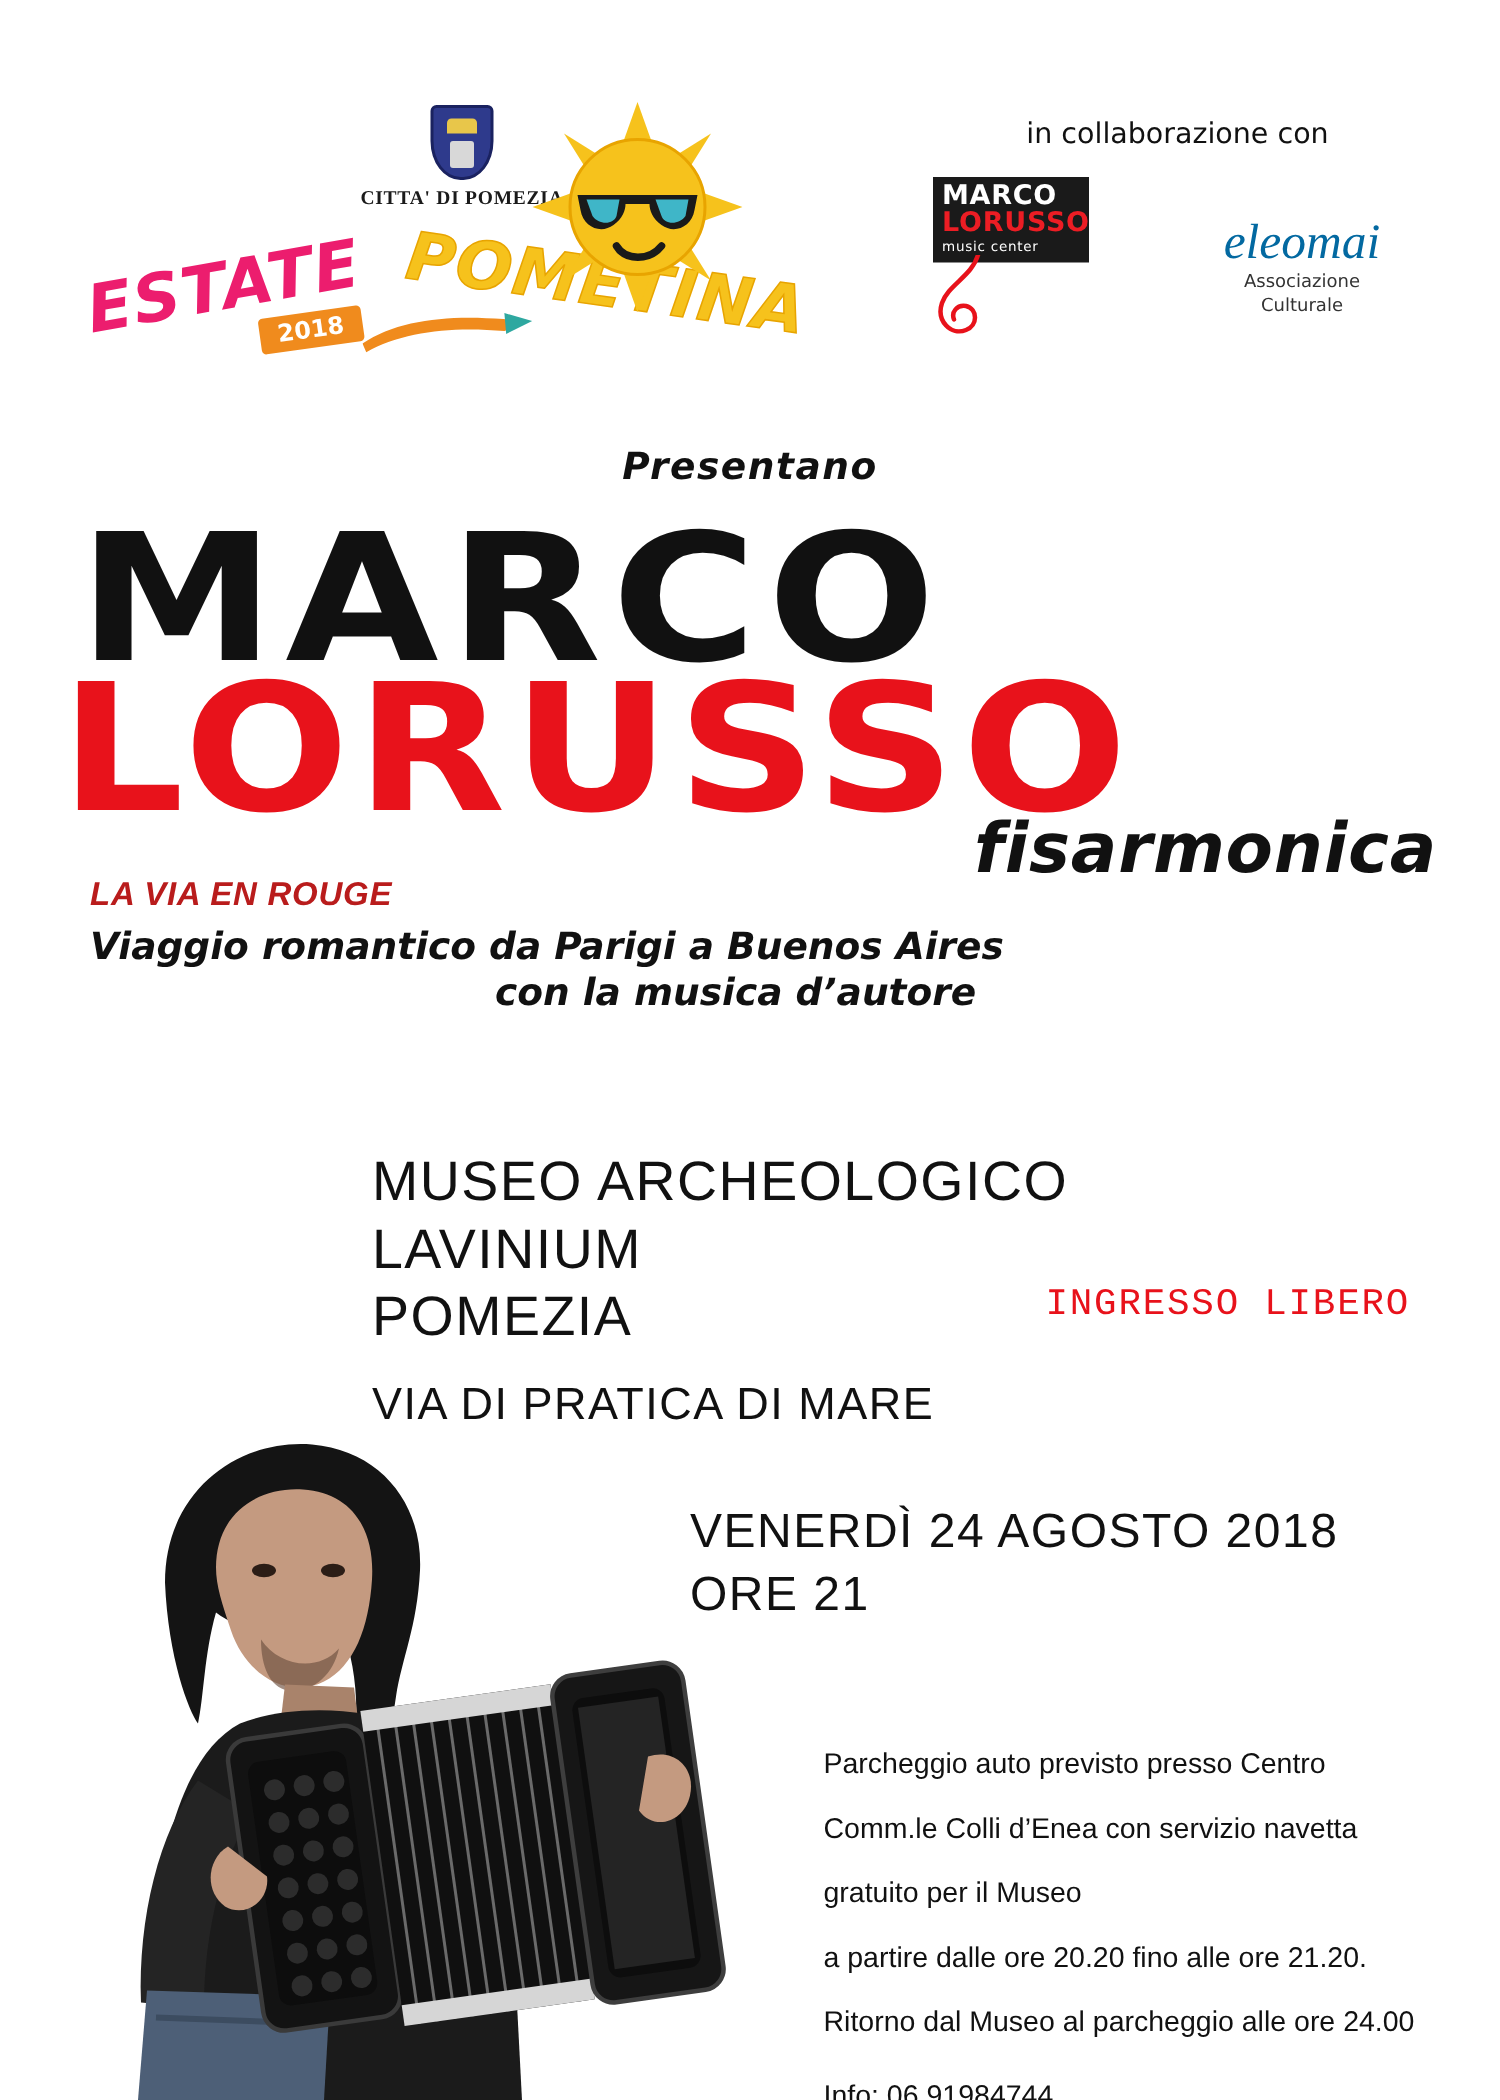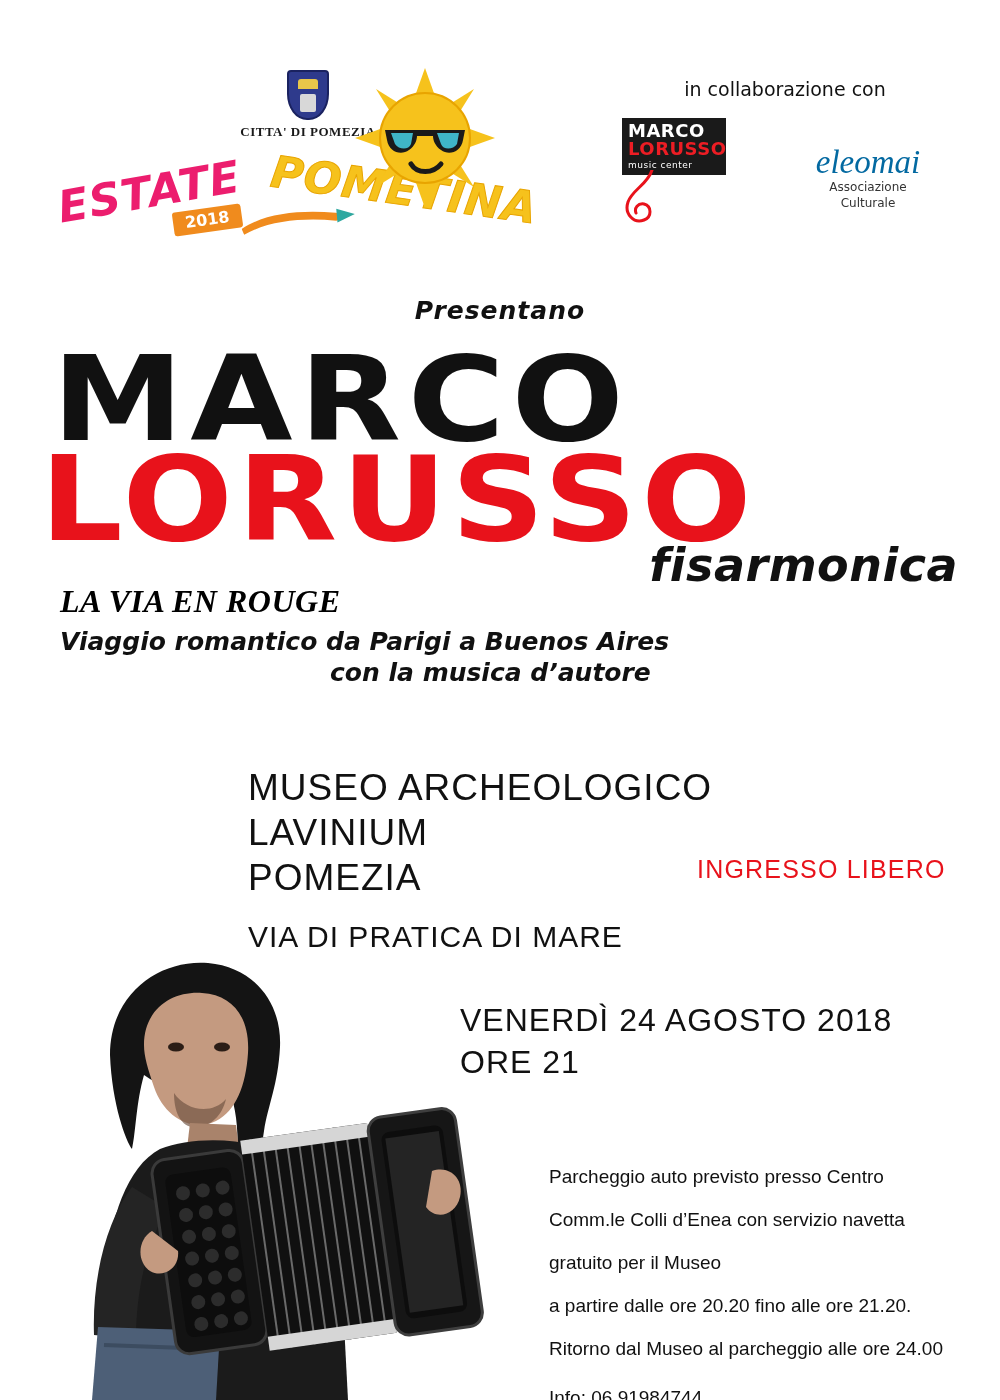--- a/index.html
+++ b/index.html
@@ -247,25 +247,25 @@
     letter-spacing: 0.5px;
   }
 
   
   .subtitle {
     position: absolute;
     left: 60px; top: 583px;
     width: 640px;
   }
   .subtitle-main {
-    font-family: Liberation Serif, serif;
-    font-style: italic;
-    font-weight: 700;
-    font-size: 32px;
-    color: #000000;
+    font-family: Liberation Sans, sans-serif;
+    font-style: italic;
+    font-weight: 700;
+    font-size: 22px;
+    color: #b91c1c;
     letter-spacing: 0.5px;
   }
   .subtitle-line2 {
     margin-top: 7px;
     font-family: "DejaVu Sans", sans-serif;
     font-style: italic;
     font-weight: 700;
     font-size: 25px;
     color: #111;
   }
@@ -295,21 +295,21 @@
   .venue-l4 {
     font-family: "Liberation Sans", sans-serif;
     font-size: 30px;
     letter-spacing: 1px;
     color: #111;
     margin-top: 20px;
   }
   .ingresso {
     position: absolute;
     left: 697px; top: 855px;
-    font-family: Liberation Sans, sans-serif;
+    font-family: Liberation Mono, monospace;
     font-size: 25px;
     letter-spacing: 1.2px;
     color: #e8121b;
   }
 
   
   .datetime {
     position: absolute;
     left: 460px; top: 1000px;
     width: 500px;

